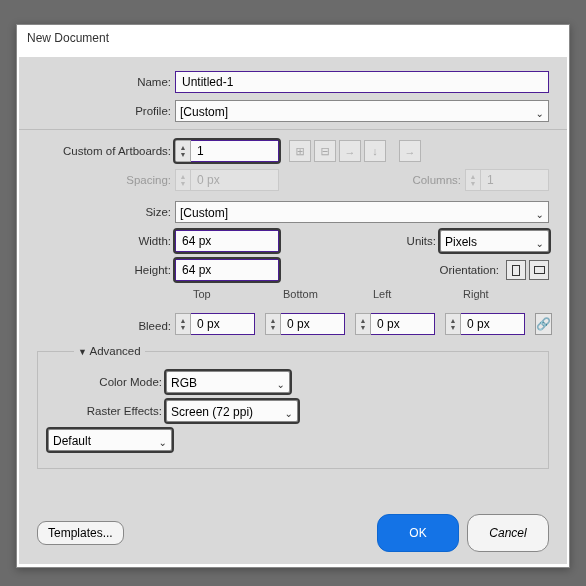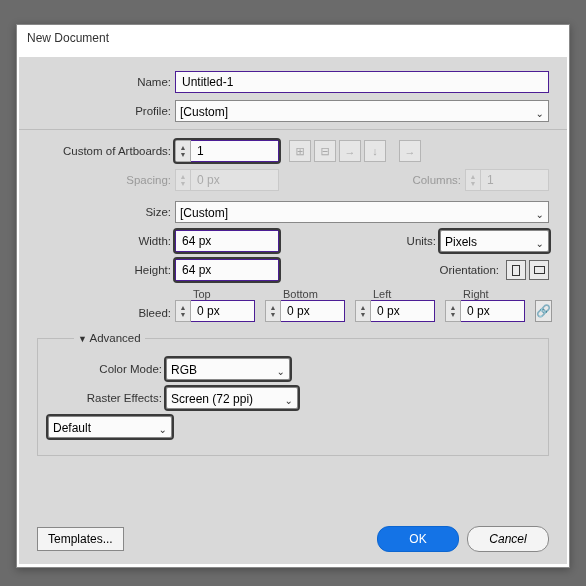--- a/index.html
+++ b/index.html
@@ -15,28 +15,28 @@
 .select .arrow { font-size: 10px; color: #333; }
 .highlighted { outline: 2px solid #3a3a3a; outline-offset: 0px; border-radius: 2px; }
 .spinner { width: 16px; height: 22px; background: #e8e8e8; border: 1px solid #aaa; display: flex; flex-direction: column; justify-content: center; align-items: center; font-size: 7px; line-height: 7px; color: #555; }
 .spinner.dim { color: #bbb; border-color: #c9c9c9; background: #e2e2e2; }
 .spinner span { display: block; }
 .iconbtn { width: 22px; height: 22px; background: #e6e6e6; border: 1px solid #b5b5b5; display: flex; align-items: center; justify-content: center; margin-right: 3px; font-size: 11px; color: #aaa; }
 .section-divider { height: 1px; background: #bdbdbd; margin: 4px -18px 10px -18px; }
 fieldset.adv { border: 1px solid #bdbdbd; margin: 10px 0 0 0; padding: 14px 10px 10px 10px; position: relative; }
 fieldset.adv legend { font-size: 11.5px; color: #333; padding: 0 4px; background: #d9d9d9; margin-left: 26px; }
 .footer { position: absolute; bottom: 12px; left: 18px; right: 18px; display: flex; align-items: center; }
-.btn { height: 24px; border: 1px solid #888; background: #f4f4f4; border-radius: 12px; font-size: 12px; padding: 12px 16px; display: inline-flex; align-items: center; justify-content: center; cursor: default; }
+.btn { height: 24px; border: 1px solid #888; background: #f4f4f4; border-radius: 12px; font-size: 12px; padding: 18px 16px; display: inline-flex; align-items: center; justify-content: center; cursor: default; }
 .btn.primary { background: #1473e6; border-color: #0d66d0; color: #fff; width: 82px; }
 .btn.secondary { width: 82px; font-style: italic; }
 .orient-btn { width: 20px; height: 20px; border: 1px solid #666; background: #eaeaea; display: inline-flex; align-items: center; justify-content: center; font-size: 12px; margin-left: 3px; }
 .orient-shape { border: 1px solid #333; display: block; }
 .link-icon { width: 18px; height: 22px; background: #e8e8e8; border: 1px solid #999; display: flex; align-items: center; justify-content: center; font-size: 12px; }
 .bleed-col { display: flex; flex-direction: column; flex: 0 0 86px; margin-right: 4px; }
-.bleed-hdr { font-size: 11px; color: #444; margin-bottom: 0; padding-left: 18px; }
+.bleed-hdr { font-size: 11px; color: #444; margin-bottom: 13px; padding-left: 18px; }
 .bleed-input-wrap { display: flex; }
 </style>
 </head>
 <body>
 
 <div class="dialog">
   <div class="titlebar">New Document</div>
   <div class="body">
 
     <div class="row">
@@ -190,21 +190,21 @@
       </div>
       <div class="row">
         <div class="select highlighted" style="width:124px">
           <span>Default</span>
           <span class="arrow">⌄</span>
         </div>
       </div>
     </fieldset>
 
     <div class="footer">
-      <div class="btn" style="border-radius:0;padding:2px 10px">Templates...</div>
+      <div class="btn" style="border-radius:9px;padding:2px 10px">Templates...</div>
       <div style="flex:1"></div>
       <div class="btn primary">OK</div>
       <div style="width:8px"></div>
       <div class="btn secondary">Cancel</div>
     </div>
 
   </div>
 </div>
 
 </body></html>

